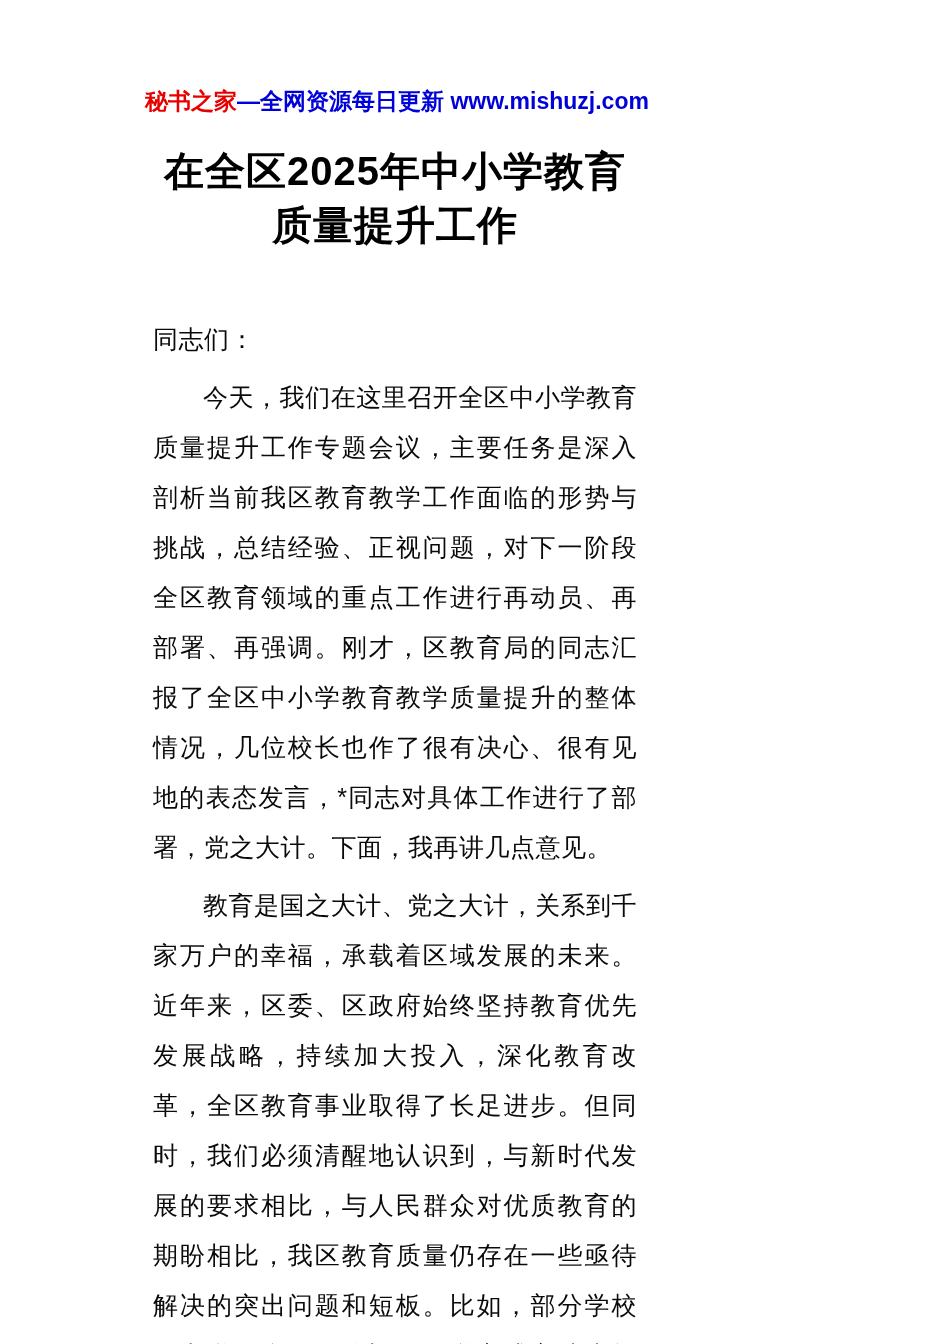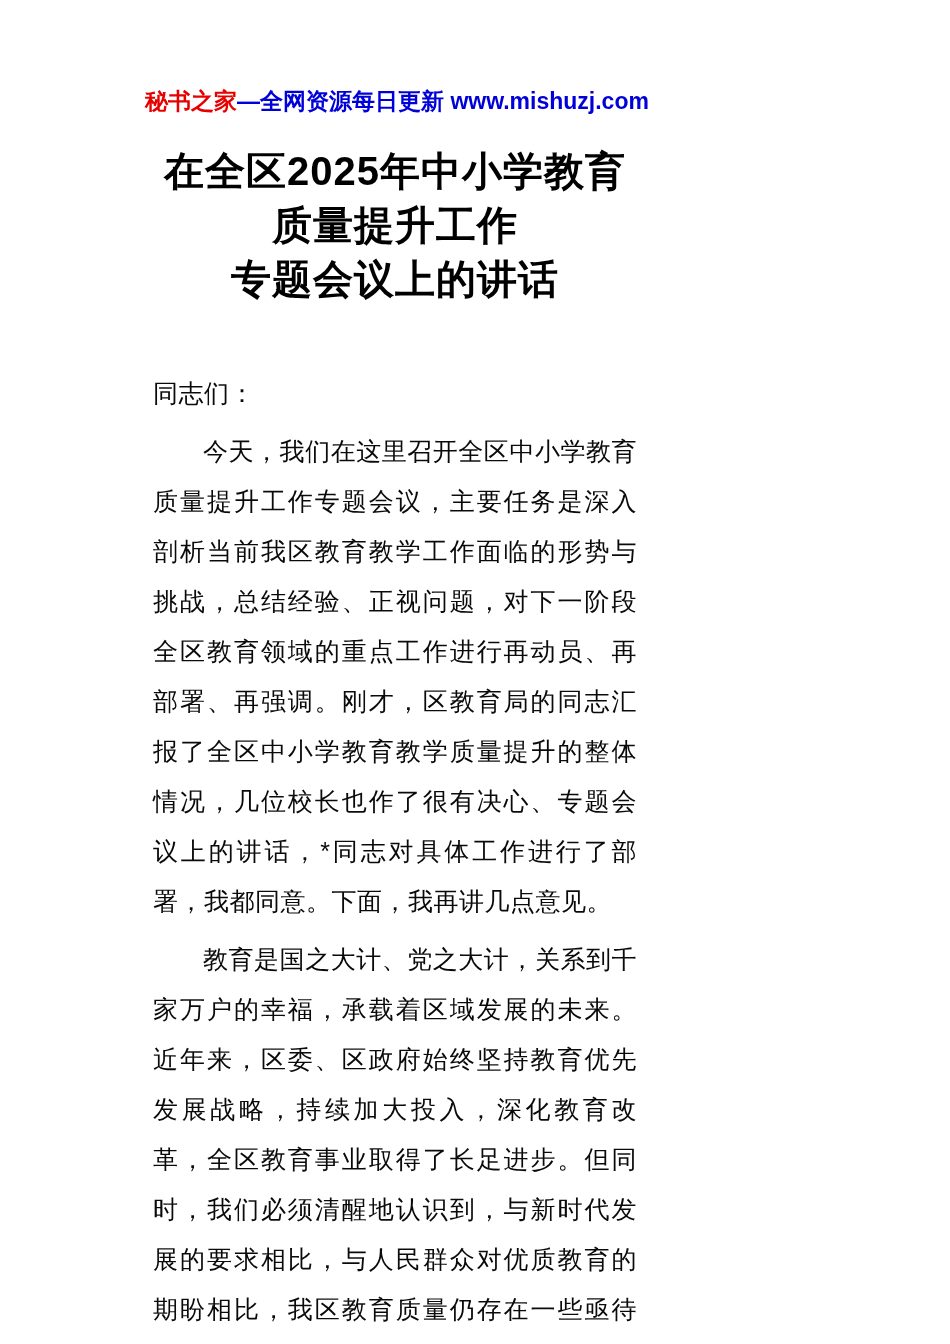--- a/index.html
+++ b/index.html
@@ -63,22 +63,21 @@
 <body>
 
 <div class="page">
 
   <div class="doc-header">
     <span class="site-name">秘书之家</span><span class="header-tagline">—全网资源每日更新 </span><span class="header-url">www.mishuzj.com</span>
   </div>
 
   <div class="doc-title">
     <div>在全区2025年中小学教育质量提升工作</div>
-    <div>专题会议上的讲话</div>
   </div>
 
   <div class="doc-body">
     <p class="salutation">同志们：</p>
-    <p class="para">今天，我们在这里召开全区中小学教育质量提升工作专题会议，主要任务是深入剖析当前我区教育教学工作面临的形势与挑战，总结经验、正视问题，对下一阶段全区教育领域的重点工作进行再动员、再部署、再强调。刚才，区教育局的同志汇报了全区中小学教育教学质量提升的整体情况，几位校长也作了很有决心、专题会议上的讲话，*同志对具体工作进行了部署，我都同意。下面，我再讲几点意见。</p>
+    <p class="para">今天，我们在这里召开全区中小学教育质量提升工作专题会议，主要任务是深入剖析当前我区教育教学工作面临的形势与挑战，总结经验、正视问题，对下一阶段全区教育领域的重点工作进行再动员、再部署、再强调。刚才，区教育局的同志汇报了全区中小学教育教学质量提升的整体情况，几位校长也作了很有决心、很有见地的表态发言，*同志对具体工作进行了部署，党之大计。下面，我再讲几点意见。</p>
     <p class="para">教育是国之大计、党之大计，关系到千家万户的幸福，承载着区域发展的未来。近年来，区委、区政府始终坚持教育优先发展战略，持续加大投入，深化教育改革，全区教育事业取得了长足进步。但同时，我们必须清醒地认识到，与新时代发展的要求相比，与人民群众对优质教育的期盼相比，我区教育质量仍存在一些亟待解决的突出问题和短板。比如，部分学校的办学理念仍显陈旧，教学方式方法未能跟上时代步伐；区域内、校际间教育发展不均衡的问题依然存在；一些教师的专业能力和职业热情有</p>
   </div>
 
 </div>
 
 </body></html>

